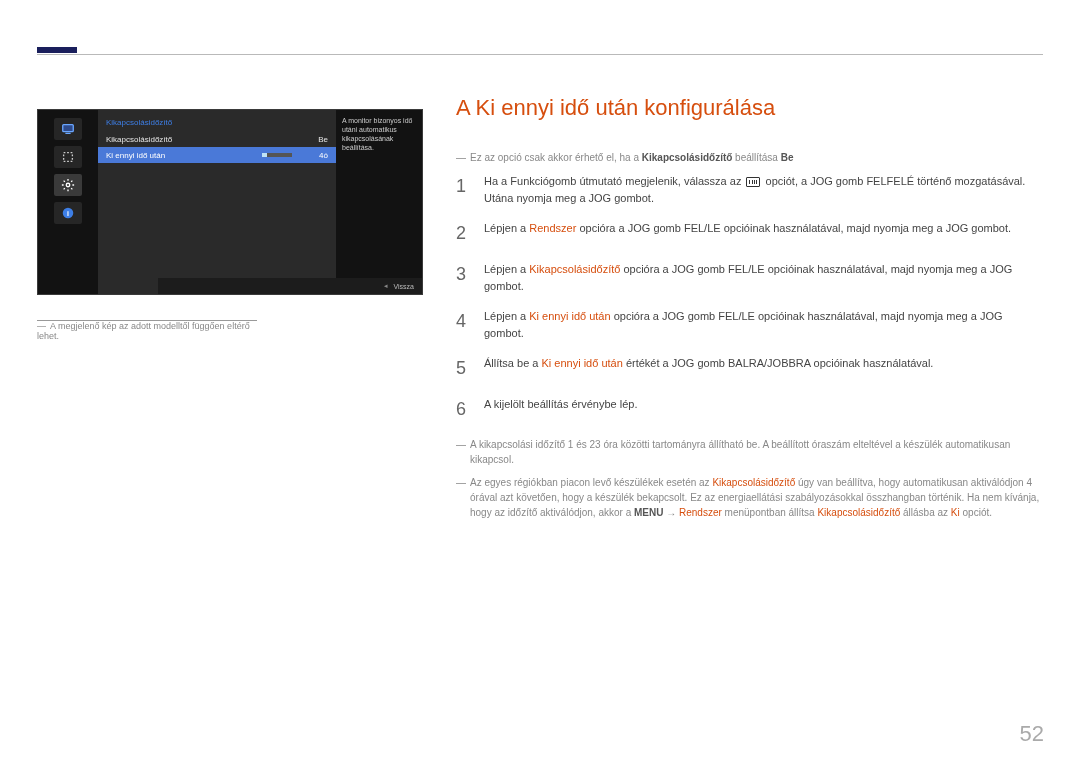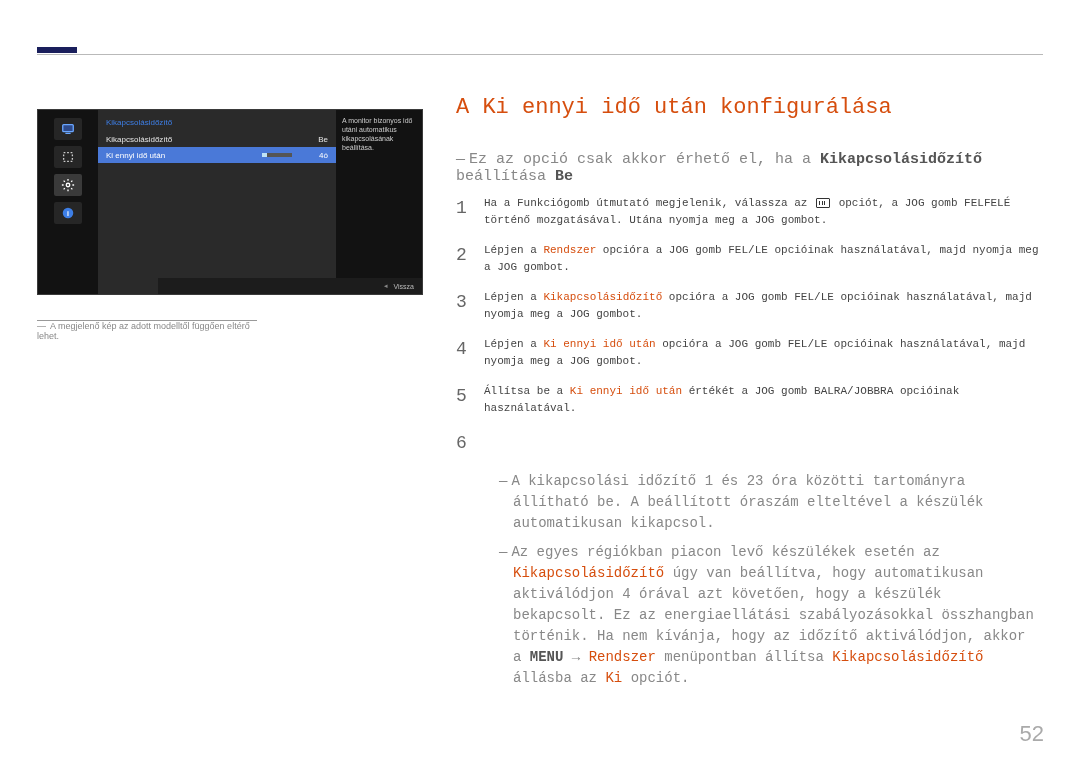--- a/index.html
+++ b/index.html
@@ -133,30 +133,29 @@
     color: #888;
     margin-right: 4px;
   }
 
   
   .content {
     position: absolute;
     top: 95px;
     left: 456px;
     width: 586px;
-    font-family: Liberation Mono, monospace;
   }
   .h1 {
     font-size: 22px;
     color: #d64e0e;
     font-weight: 400;
     margin-bottom: 12px;
   }
   .pre-note {
-    font-size: 15px;
+    font-size: 10px;
     color: #888;
     margin-bottom: 10px;
     margin-top: 31px;
   }
   .pre-note .dash { margin-right: 4px; }
   .pre-note b { color: #555; font-weight: 700; }
   .steps { list-style: none; }
   .step {
     display: flex;
     gap: 14px;
@@ -180,27 +179,26 @@
     vertical-align: middle;
     position: relative;
     margin: 0 2px;
   }
   .step .iconbox::before {
     content: "";
     position: absolute; top: 2px; bottom: 2px; left: 2px; right: 2px;
     background: repeating-linear-gradient(to right, #333 0 1px, transparent 1px 2.5px);
   }
   .post-note {
-    font-size: 14px;
+    font-size: 10px;
     color: #888;
     line-height: 1.5;
     margin-bottom: 8px;
     padding-left: 14px;
     text-indent: -14px;
-    margin-left: 43px;
   }
   .post-note .dash { margin-right: 4px; }
   .post-note b { color: #d64e0e; font-weight: 400; }
   .post-note strong { color: #555; font-weight: 700; }
   .page-num {
     position: absolute;
     bottom: 16px;
     right: 36px;
     font-size: 22px;
     color: #aaa;
@@ -288,20 +286,21 @@
       <li class="step">
         <span class="step-num">4</span>
         <span>Lépjen a <b>Ki ennyi idő után</b> opcióra a JOG gomb FEL/LE opcióinak használatával, majd nyomja meg a JOG gombot.</span>
       </li>
       <li class="step">
         <span class="step-num">5</span>
         <span>Állítsa be a <b>Ki ennyi idő után</b> értékét a JOG gomb BALRA/JOBBRA opcióinak használatával.</span>
       </li>
       <li class="step">
         <span class="step-num">6</span>
+        <span>A kijelölt beállítás érvénybe lép.</span>
       </li>
     </ol>
 
   <div id="post-notes">
       <div class="post-note"><span class="dash">―</span>A kikapcsolási időzítő 1 és 23 óra közötti tartományra állítható be. A beállított óraszám elteltével a készülék automatikusan kikapcsol.</div>
       <div class="post-note"><span class="dash">―</span>Az egyes régiókban piacon levő készülékek esetén az <b>Kikapcsolásidőzítő</b> úgy van beállítva, hogy automatikusan aktiválódjon 4 órával azt követően, hogy a készülék bekapcsolt. Ez az energiaellátási szabályozásokkal összhangban történik. Ha nem kívánja, hogy az időzítő aktiválódjon, akkor a <strong>MENU</strong> → <b>Rendszer</b> menüpontban állítsa <b>Kikapcsolásidőzítő</b> állásba az <b>Ki</b> opciót.</div>
     </div>
 </div>
 
 <div class="page-num">52</div>

